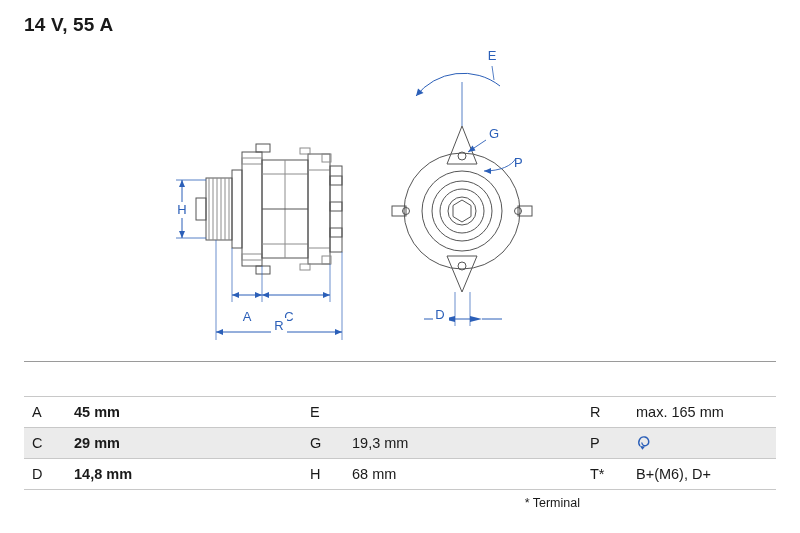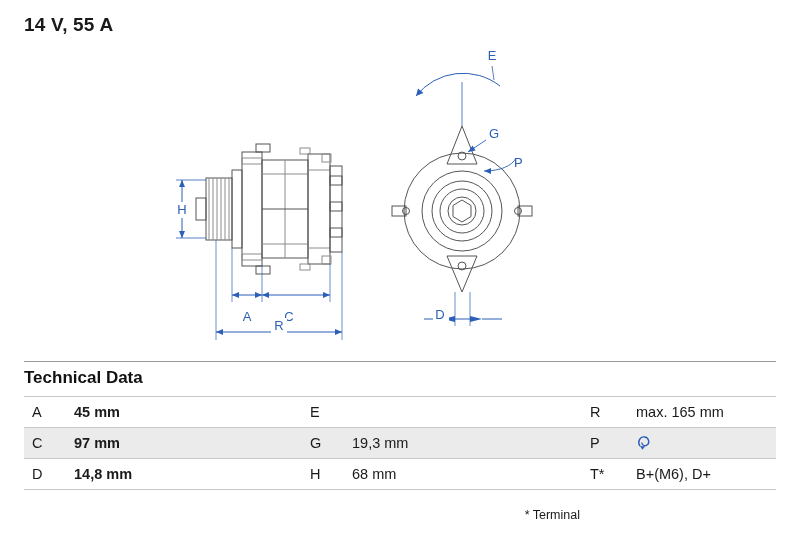--- a/index.html
+++ b/index.html
@@ -81,21 +81,21 @@
   td.v { color: #1a1a1a; }
   td.c1k { width: 26px; }
   td.c1v { width: 220px; font-weight: bold; }
   td.c2k { width: 26px; }
   td.c2v { width: 222px; }
   td.c3k { width: 30px; }
   td.c3v { width: auto; }
   .footnote {
     position: absolute;
     right: 220px;
-    top: 508px;
+    top: 496px;
     font-size: 12.5px;
     color: #1a1a1a;
   }
   .blue { stroke: #2b5fb8; fill: none; }
   .blue-fill { fill: #2b5fb8; }
   .bl-text {
     font-family: "Liberation Sans", sans-serif;
     font-size: 13px;
     fill: #2b5fb8;
   }
@@ -247,35 +247,34 @@
         <line x1="470" y1="262" x2="470" y2="296" class="blue" stroke-width="0.7"></line>
         <rect x="433" y="276" width="16" height="16" fill="#ffffff"></rect>
         <text x="440" y="289" class="bl-text" text-anchor="middle">D</text>
       </g>
 
     </svg>
   </div>
 
   <div class="rule" id="rule-top"></div>
 
-  <div class="tech-heading">Technical Data</div>
 
   <table class="tech">
     <tbody>
       <tr>
         <td class="k c1k">A</td>
         <td class="v c1v">45 mm</td>
         <td class="k c2k">E</td>
         <td class="v c2v"></td>
         <td class="k c3k">R</td>
         <td class="v c3v">max. 165 mm</td>
       </tr>
       <tr class="alt">
         <td class="k c1k">C</td>
-        <td class="v c1v">97 mm</td>
+        <td class="v c1v">29 mm</td>
         <td class="k c2k">G</td>
         <td class="v c2v">19,3 mm</td>
         <td class="k c3k">P</td>
         <td class="v c3v">
           <span>
             <svg width="20" height="18" viewBox="0 0 20 18" xmlns="http://www.w3.org/2000/svg">
               <path d="M4 13 C 1 9, 4 3, 9 4 C 13 5, 14 10, 11 12 C 8.5 13.8, 5.5 12, 6 9.5" class="swirl"></path>
               <path d="M4 13 l5 0.6 l-2.6 3.2 z" fill="#2b5fb8"></path>
             </svg>
           </span>

